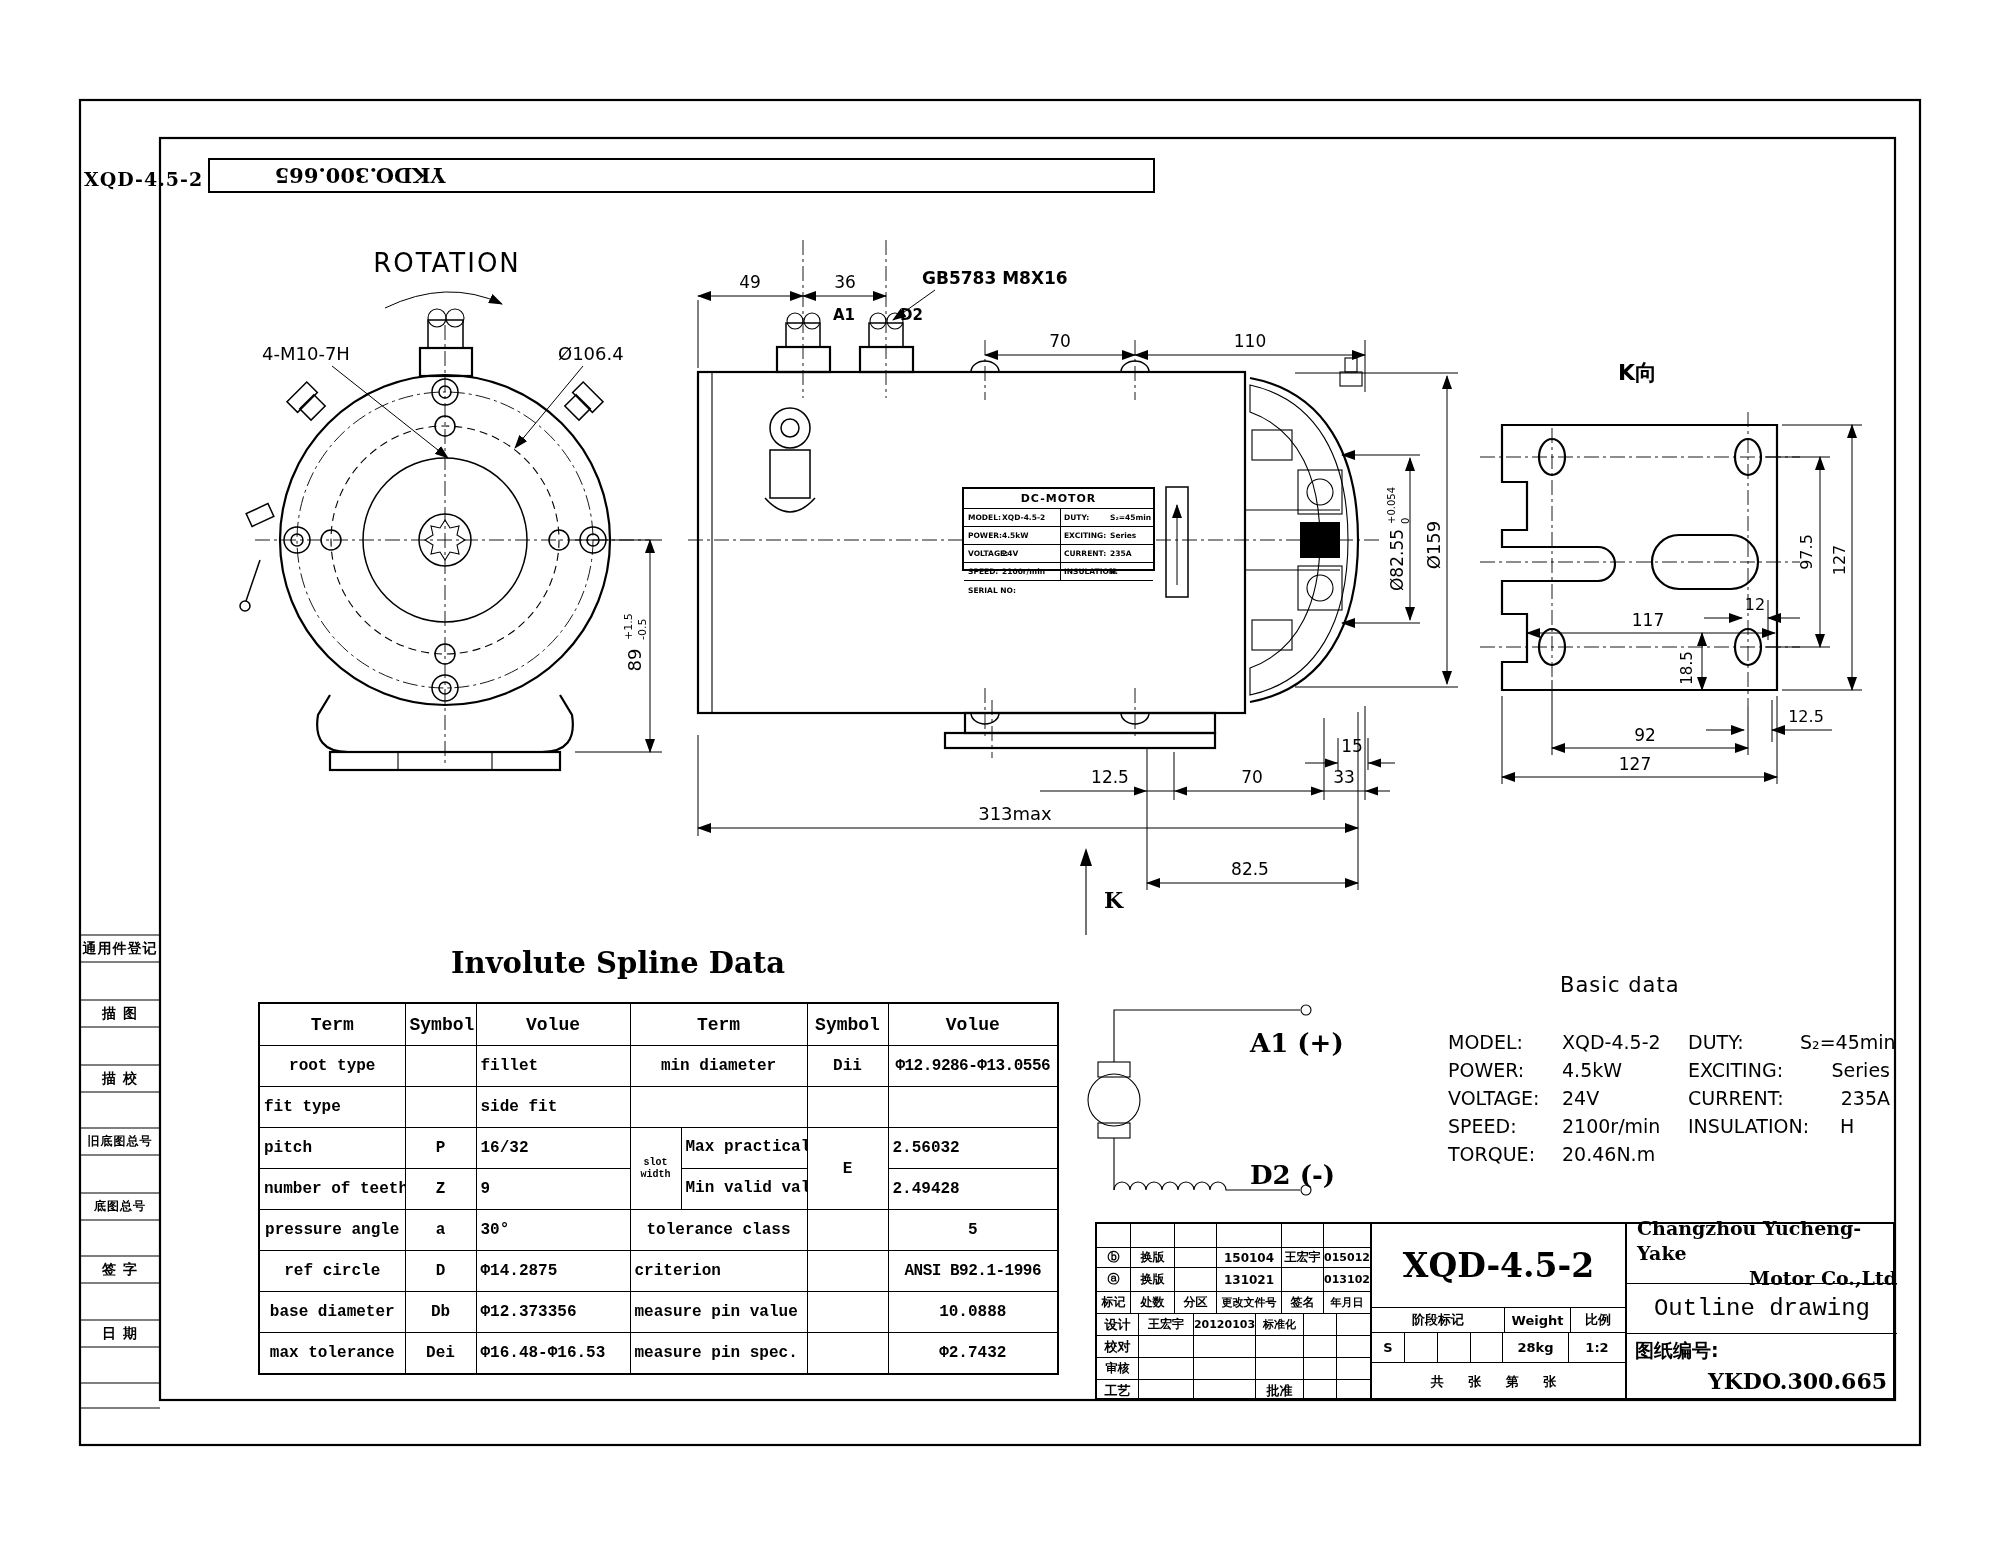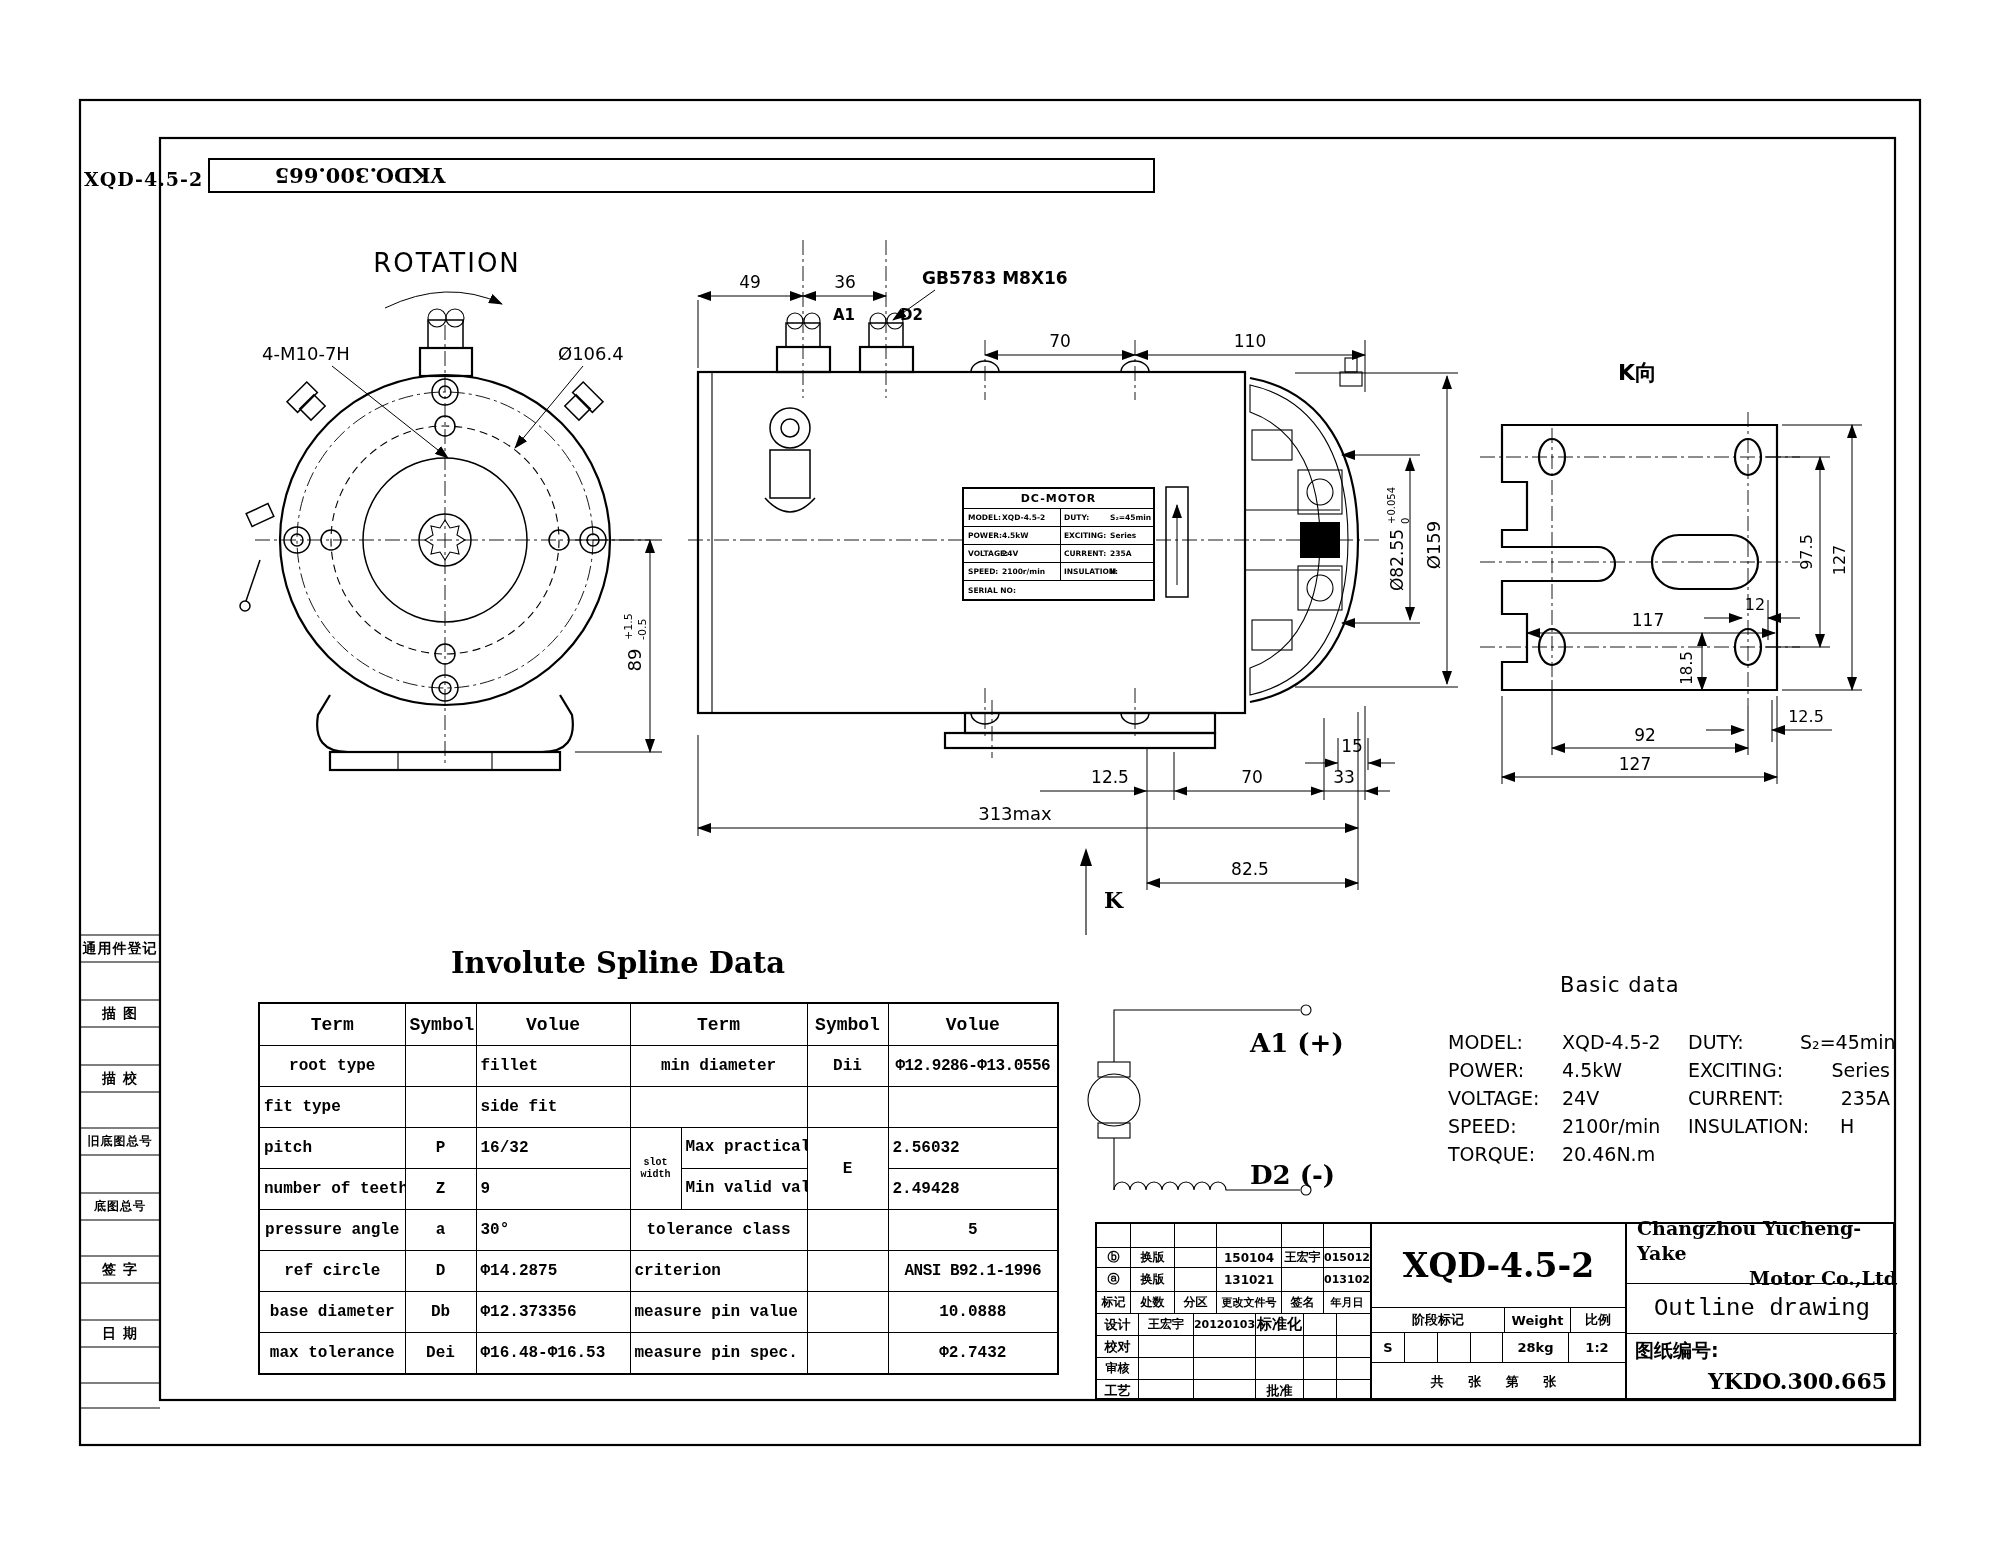--- a/index.html
+++ b/index.html
@@ -18,21 +18,21 @@
           font-family:"Liberation Mono","DejaVu Sans Mono",monospace;font-weight:bold;}
   .spline th,.spline td{border:1.6px solid #000;padding:0 4px;font-size:16px;overflow:hidden;white-space:nowrap;}
   .spline th{font-size:18px;text-align:center;height:41px;font-weight:bold;}
   .spline td{height:40px;}
   .ctr{text-align:center}.lft{text-align:left;padding-left:10px}
   .small{font-size:10.5px;text-align:center;white-space:normal;line-height:1.1;}
   .fit14{font-size:13.5px;letter-spacing:-0.5px;}
   .splinetitle{left:438px;top:946px;width:360px;text-align:center;
     font-family:"DejaVu Serif","Liberation Serif",serif;font-weight:bold;font-size:29px;}
   
-  .plate{left:962px;top:487px;width:193px;height:114px;background:#fff;border:2px solid #000;
+  .plate{left:962px;top:487px;width:193px;height:84px;background:#fff;border:2px solid #000;
          font-size:7.5px;font-weight:bold;box-sizing:border-box;}
   .plate .ttl{height:19px;border-bottom:1px solid #000;display:flex;align-items:center;justify-content:center;
               font-size:11px;letter-spacing:1px;}
   .prow{display:flex;height:17px;border-bottom:1px solid #000;}
   .prow>div{display:flex;align-items:center;}
   .pl{width:34px;padding-left:4px;}.pv{width:58px;}.pl2{width:46px;border-left:1px solid #000;padding-left:3px;}.pv2{flex:1;}
   .pserial{height:18px;display:flex;align-items:center;padding-left:4px;}
   
   .basic{left:1440px;top:973px;width:456px;height:215px;font-size:19px;}
   .basic .bd-title{position:absolute;left:120px;top:0;font-size:21px;letter-spacing:1px;}
@@ -577,21 +577,21 @@
       <div class="tbc" style="width:44px">处数</div>
       <div class="tbc" style="width:42px">分区</div>
       <div class="tbc" style="width:65px;font-size:11px">更改文件号</div>
       <div class="tbc" style="width:42px">签名</div>
       <div class="tbc" style="flex:1;font-size:11px">年月日</div>
     </div>
     <div class="tbrow" style="height:22px;font-size:13px">
       <div class="tbc" style="width:42px">设计</div>
       <div class="tbc" style="width:55px;font-size:12px">王宏宇</div>
       <div class="tbc" style="width:62px;font-size:11px">20120103</div>
-      <div class="tbc" style="width:48px;font-size:15px">标准化</div>
+      <div class="tbc" style="width:48px;font-size:11px">标准化</div>
       <div class="tbc" style="width:33px"></div>
           <div class="tbc" style="flex:1"></div>
     </div>
     <div class="tbrow" style="height:22px;font-size:13px">
       <div class="tbc" style="width:42px">校对</div>
       <div class="tbc" style="width:55px"></div>
           <div class="tbc" style="width:62px"></div>
       <div class="tbc" style="width:48px"></div>
           <div class="tbc" style="width:33px"></div>
           <div class="tbc" style="flex:1"></div>

